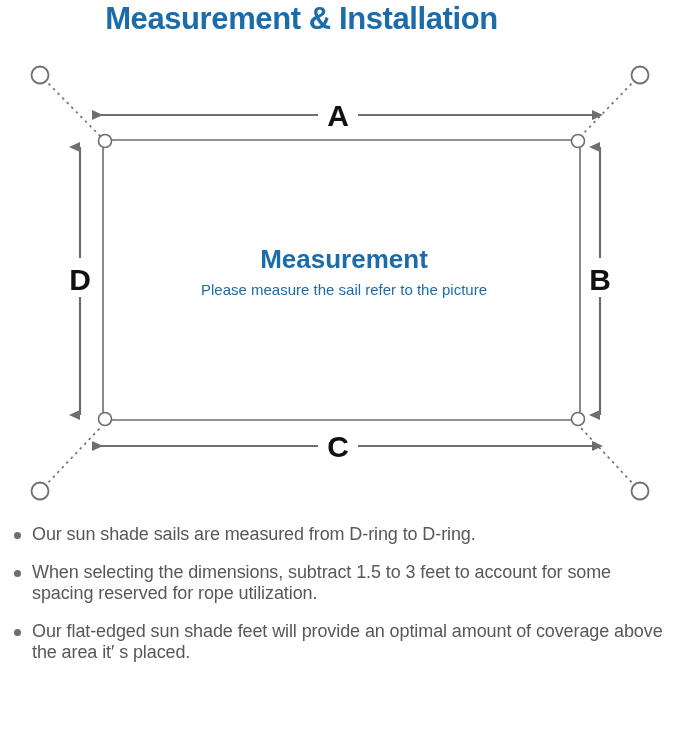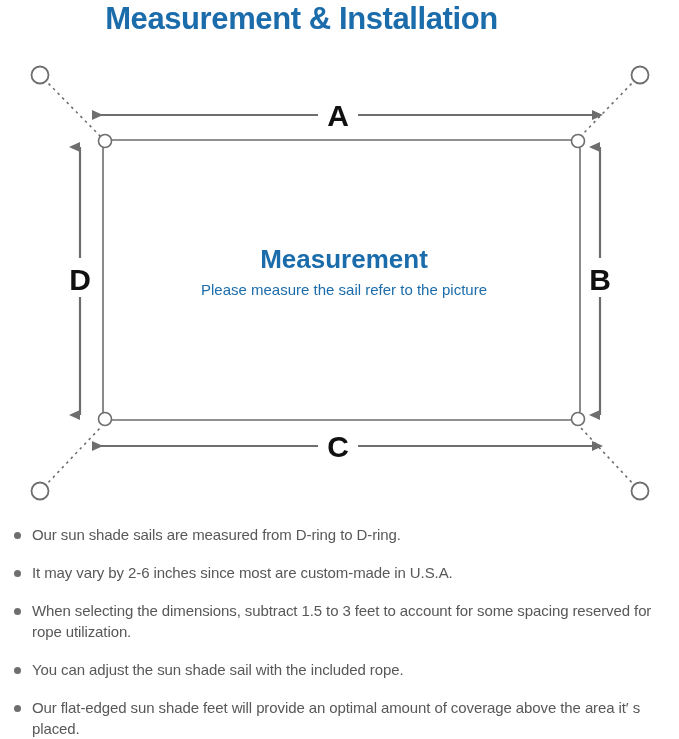--- a/index.html
+++ b/index.html
@@ -76,21 +76,21 @@
   .note-bullet {
     flex: 0 0 auto;
     width: 7px;
     height: 7px;
     border-radius: 50%;
     background: #6e6e6e;
     margin: 8px 11px 0 2px;
   }
   .note-text {
     flex: 1 1 auto;
-    font-size: 15px;
+    font-size: 18px;
     line-height: 21px;
     color: #585858;
     letter-spacing: -0.1px;
   }
 </style>
 </head>
 <body>
 
 <div id="page-title">Measurement &amp; Installation</div>
 
@@ -163,27 +163,19 @@
   </svg>
 </div>
 
 <div id="notes">
   <div class="note-row">
     <span class="note-bullet"></span>
     <span class="note-text">Our sun shade sails are measured from D-ring to D-ring.</span>
   </div>
   <div class="note-row">
     <span class="note-bullet"></span>
-    <span class="note-text">It may vary by 2-6 inches since most are custom-made in U.S.A.</span>
-  </div>
-  <div class="note-row">
-    <span class="note-bullet"></span>
     <span class="note-text">When selecting the dimensions, subtract 1.5 to 3 feet to account for some spacing reserved for rope utilization.</span>
-  </div>
-  <div class="note-row">
-    <span class="note-bullet"></span>
-    <span class="note-text">You can adjust the sun shade sail with the included rope.</span>
   </div>
   <div class="note-row">
     <span class="note-bullet"></span>
     <span class="note-text">Our flat-edged sun shade feet will provide an optimal amount of coverage above the area it′ s placed.</span>
   </div>
 </div>
 
 </body></html>

